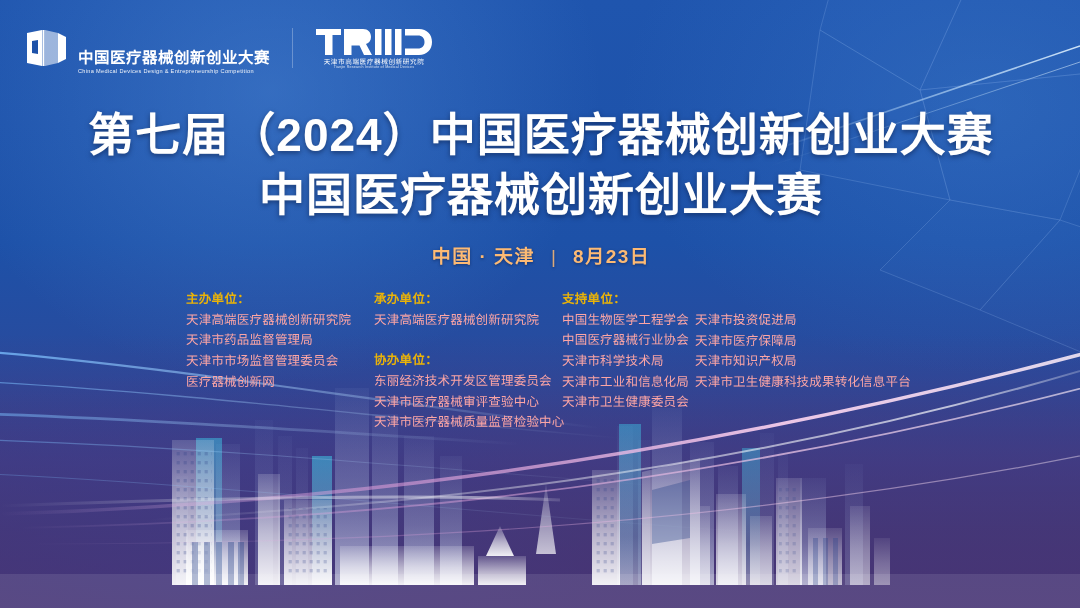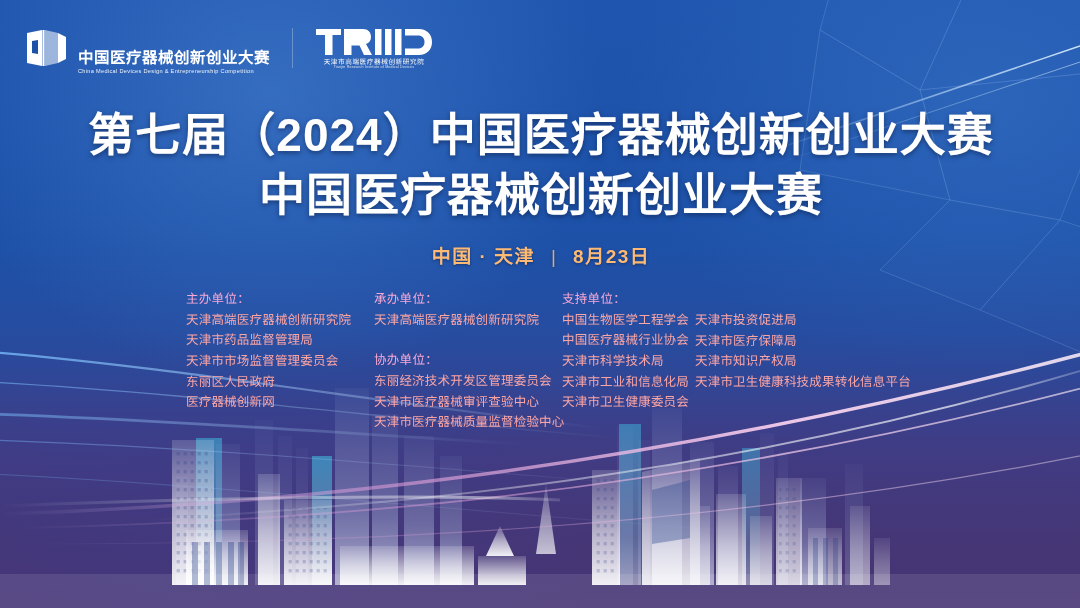--- a/index.html
+++ b/index.html
@@ -84,21 +84,21 @@
   .orgs{
     position:absolute;left:186px;top:289px;z-index:7;
     display:flex;align-items:flex-start;gap:0;
   }
   .col{display:flex;flex-direction:column;}
   .col-1{width:188px;}
   .col-2{width:188px;}
   .col-3{width:133px;}
   .col-4{width:210px;padding-top:21px;}
   .org-head{
-    color:#f9a8d4;font-size:12.5px;font-weight:normal;line-height:1.65;
+    color:#eab308;font-size:12.5px;font-weight:bold;line-height:1.65;
     letter-spacing:.3px;white-space:nowrap;
   }
   .org-item{
     color:#fca5a5;font-size:12.5px;line-height:1.65;letter-spacing:.2px;white-space:nowrap;
   }
   .org-gap{height:20px;}
 </style>
 </head>
 <body>
 
@@ -334,21 +334,20 @@
     </div>
   </div>
 
   <div class="orgs">
 
     <div class="col col-1">
       <div class="org-head">主办单位：</div>
       <div class="org-item">天津高端医疗器械创新研究院</div>
       <div class="org-item">天津市药品监督管理局</div>
       <div class="org-item">天津市市场监督管理委员会</div>
-      <div class="org-item">东丽区人民政府</div>
       <div class="org-item">医疗器械创新网</div>
     </div>
 
     <div class="col col-2">
       <div class="org-head">承办单位：</div>
       <div class="org-item">天津高端医疗器械创新研究院</div>
       <div class="org-gap"></div>
       <div class="org-head">协办单位：</div>
       <div class="org-item">东丽经济技术开发区管理委员会</div>
       <div class="org-item">天津市医疗器械审评查验中心</div>

